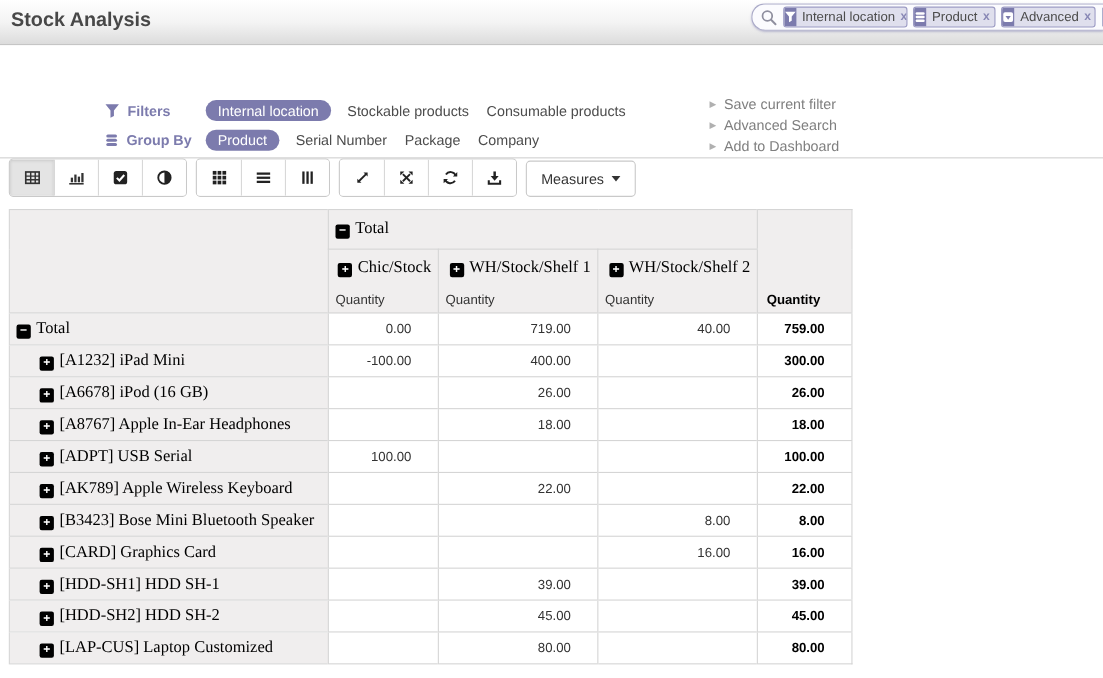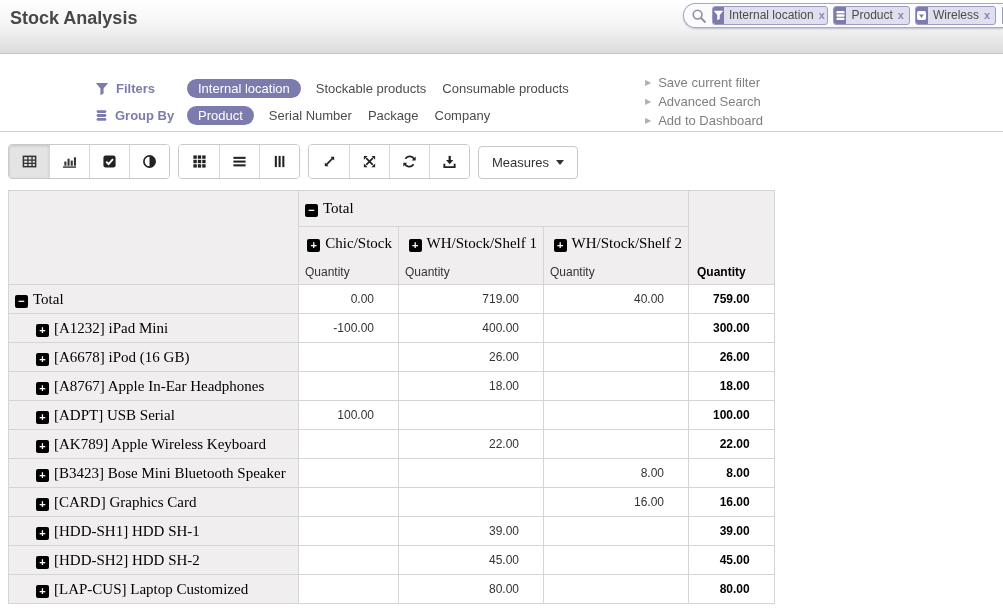--- a/index.html
+++ b/index.html
@@ -4,21 +4,21 @@
 <style>
   * { margin:0; padding:0; box-sizing:border-box; }
   html,body { width:1003px; height:616px; }
   body {
     position:relative; overflow:hidden; background:#fff;
     font-family:"Liberation Sans", sans-serif; color:#333;
   }
 
   
   .topbar {
-    position:absolute; top:0; left:0; width:1003px; height:54px;
+    position:absolute; top:0; left:0; width:1003px; height:41px;
     background:linear-gradient(to bottom,#ffffff 0%,#f4f4f4 50%,#dcdcdc 100%);
     border-bottom:1px solid #c5c5c5;
   }
   .page-title { position:absolute; top:8px; left:10px; font-size:18px; font-weight:bold; color:#484848; }
 
   
   .searchbar {
     position:absolute; top:3px; right:0; height:25px; width:320px;
     display:flex; align-items:center; padding-left:7px;
     border:1px solid #a9a9c7; border-right:none; border-radius:13px 0 0 13px;
@@ -28,21 +28,21 @@
     display:flex; align-items:stretch; height:19px; margin-left:5px;
     border:1px solid #9c9bc4; border-radius:3px; overflow:hidden;
     background:#dfdfed; cursor:pointer;
   }
   .facet-ico { width:21px; background:#7c7bad; display:flex; align-items:center; justify-content:center; }
   .facet-label { padding:0 5px; font-size:12px; line-height:17px; color:#4c4c4c; white-space:nowrap; }
   .facet-x { padding:0 5px 0 0; font-size:11px; line-height:17px; font-weight:bold; color:#8887b5; }
   .search-caret { width:1px; height:17px; background:#9a9ac0; margin-left:6px; }
 
   
-  .cpanel { position:absolute; top:64px; left:0; width:1003px; height:68px; background:#fff; border-bottom:1px solid #d0d0d0; }
+  .cpanel { position:absolute; top:76px; left:0; width:1003px; height:68px; background:#fff; border-bottom:1px solid #d0d0d0; }
   .fg-row { position:absolute; left:95px; display:flex; align-items:center; white-space:nowrap; }
   .fg-row.filters { top:15px; } .fg-row.groupby { top:42px; }
   .fg-head { display:flex; align-items:center; gap:7px; width:92px; color:#7c7bad; font-weight:bold; font-size:13px; }
   .pill {
     background:#7c7bad; color:#fff; font-size:13px; padding:2px 11px;
     border-radius:11px; margin-right:15px; cursor:pointer;
   }
   .fopt { font-size:13px; color:#4c4c4c; margin-right:16px; cursor:pointer; }
   .side-links { position:absolute; left:645px; top:9px; }
   .side-link { display:flex; align-items:center; gap:7px; font-size:13px; color:#7f7f7f; line-height:19px; cursor:pointer; }
@@ -129,21 +129,21 @@
       <span class="facet-x">x</span>
     </span>
 
     <span class="facet">
       <span class="facet-ico">
         <svg width="11" height="11" viewBox="0 0 16 16">
             <rect x="1.5" y="1.5" width="13" height="13" rx="2.5" fill="#fff"></rect>
             <path d="M4.5 6.5h7L8 11.5Z" fill="#7c7bad"></path>
           </svg>
       </span>
-      <span class="facet-label">Wireless</span>
+      <span class="facet-label">Advanced</span>
       <span class="facet-x">x</span>
     </span>
 
     <span class="search-caret"></span>
   </div>
 </div>
 
 <div class="cpanel">
 
   <div class="fg-row filters">

